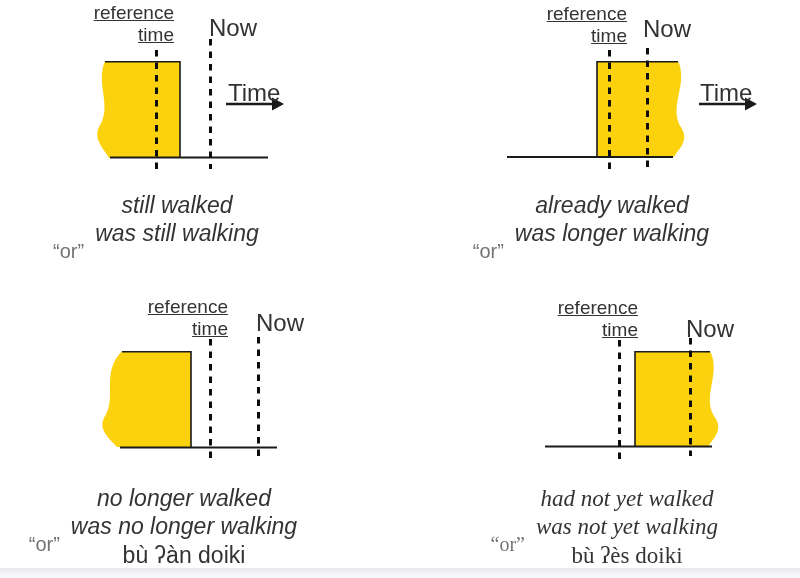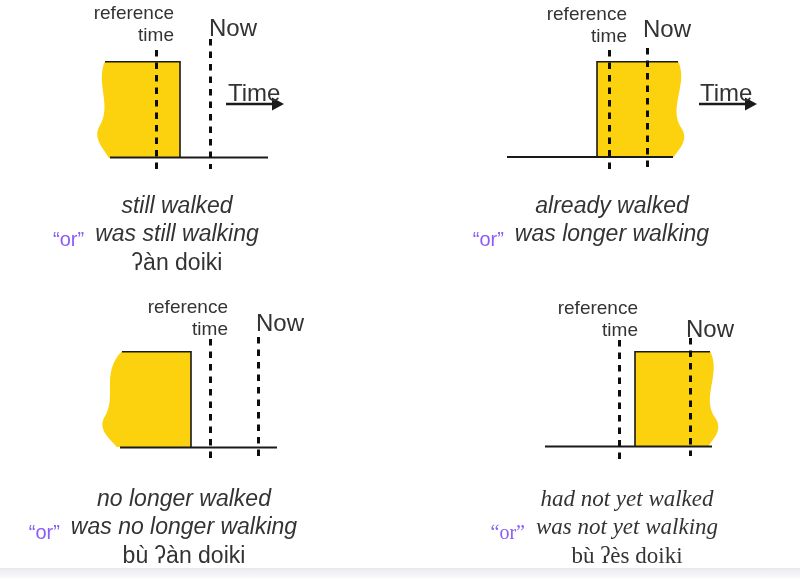--- a/index.html
+++ b/index.html
@@ -14,21 +14,21 @@
   .quadrant { position:absolute; width:400px; height:289px; }
   #q-tl { left:0;   top:0;   }
   #q-tr { left:400px; top:0; }
   #q-bl { left:0;   top:289px; }
   #q-br { left:400px; top:289px; }
 
   .diagram-svg { position:absolute; left:0; top:0; }
 
   .ref-label {
     position:absolute; text-align:right;
-    font-size:19px; line-height:22px; color:#333; white-space:nowrap;
+    font-size:19px; line-height:22px; color:#333; white-space:nowrap;text-decoration:underline;
   }
   .now-label, .time-label {
     position:absolute; font-size:24px; color:#333; white-space:nowrap;
   }
   #q-tl .ref-label { right:226px; top:2px; }
   #q-tr .ref-label { right:173px; top:3px; }
   #q-bl .ref-label { right:172px; top:7px; }
   #q-br .ref-label { right:162px; top:8px; }
 
   #q-tl .now-label { left:209px; top:14px; }
@@ -46,22 +46,22 @@
   }
   #q-tl .caption { left:177px; top:192px; }
   #q-tr .caption { left:212px; top:192px; }
   #q-bl .caption { left:184px; top:196px; }
   #q-br .caption { left:227px; top:196px;font-family:Liberation Serif, serif; }
 
   .caption .l1 { font-style:italic; }
   .caption .l2 { margin-top:1px; }
   .caption .phrase { position:relative; display:inline-block; font-style:italic; }
   .caption .or {
-    position:absolute; right:calc(100% + 11px); top:6px;
-    font-style:normal; font-size:20px; color:#8b5cf6;
+    position:absolute; right:calc(100% + 11px); top:18px;
+    font-style:normal; font-size:20px; color:#737373;
   }
   .caption .l3 { font-style:normal; margin-top:2px; }
 
   .footer-strip {
     position:absolute; left:0; right:0; bottom:0; height:10px;
     background:linear-gradient(180deg,#e7e7ed 0%, #f2f2f6 45%, #f9f9fb 100%);
   }
 
   svg line, svg path, svg polygon { shape-rendering:geometricPrecision; }
 </style>
@@ -84,21 +84,20 @@
       <div>reference</div>
       <div>time</div>
     </div>
     <div class="now-label">Now</div>
     <div class="time-label">Time</div>
     <div class="caption">
       <div class="l1">still walked</div>
       <div class="l2">
         <span class="phrase"><span class="or">“or”</span><span>was still walking</span></span>
       </div>
-      <div class="l3">ʔàn doiki</div>
     </div>
   </div>
 
   <div class="quadrant" id="q-tr">
     <svg class="diagram-svg" width="400" height="190" viewBox="0 0 400 190">
       <path d="M197,61 L278,61 C289,84 267,108 282,129 C289,141 278,150 274,157 L197,157 Z" fill="#FCD20E"></path>
       <path d="M197,157 L197,61.8 L278,61.8" fill="none" stroke="#1a1a1a" stroke-width="1.6"></path>
       <line x1="107" y1="157" x2="273" y2="157" stroke="#1a1a1a" stroke-width="2"></line>
       <line x1="209.5" y1="50" x2="209.5" y2="174" stroke="#0d0d0d" stroke-width="3" stroke-dasharray="6.5 6"></line>
       <line x1="247.5" y1="48" x2="247.5" y2="170" stroke="#0d0d0d" stroke-width="3" stroke-dasharray="6.5 6"></line>

